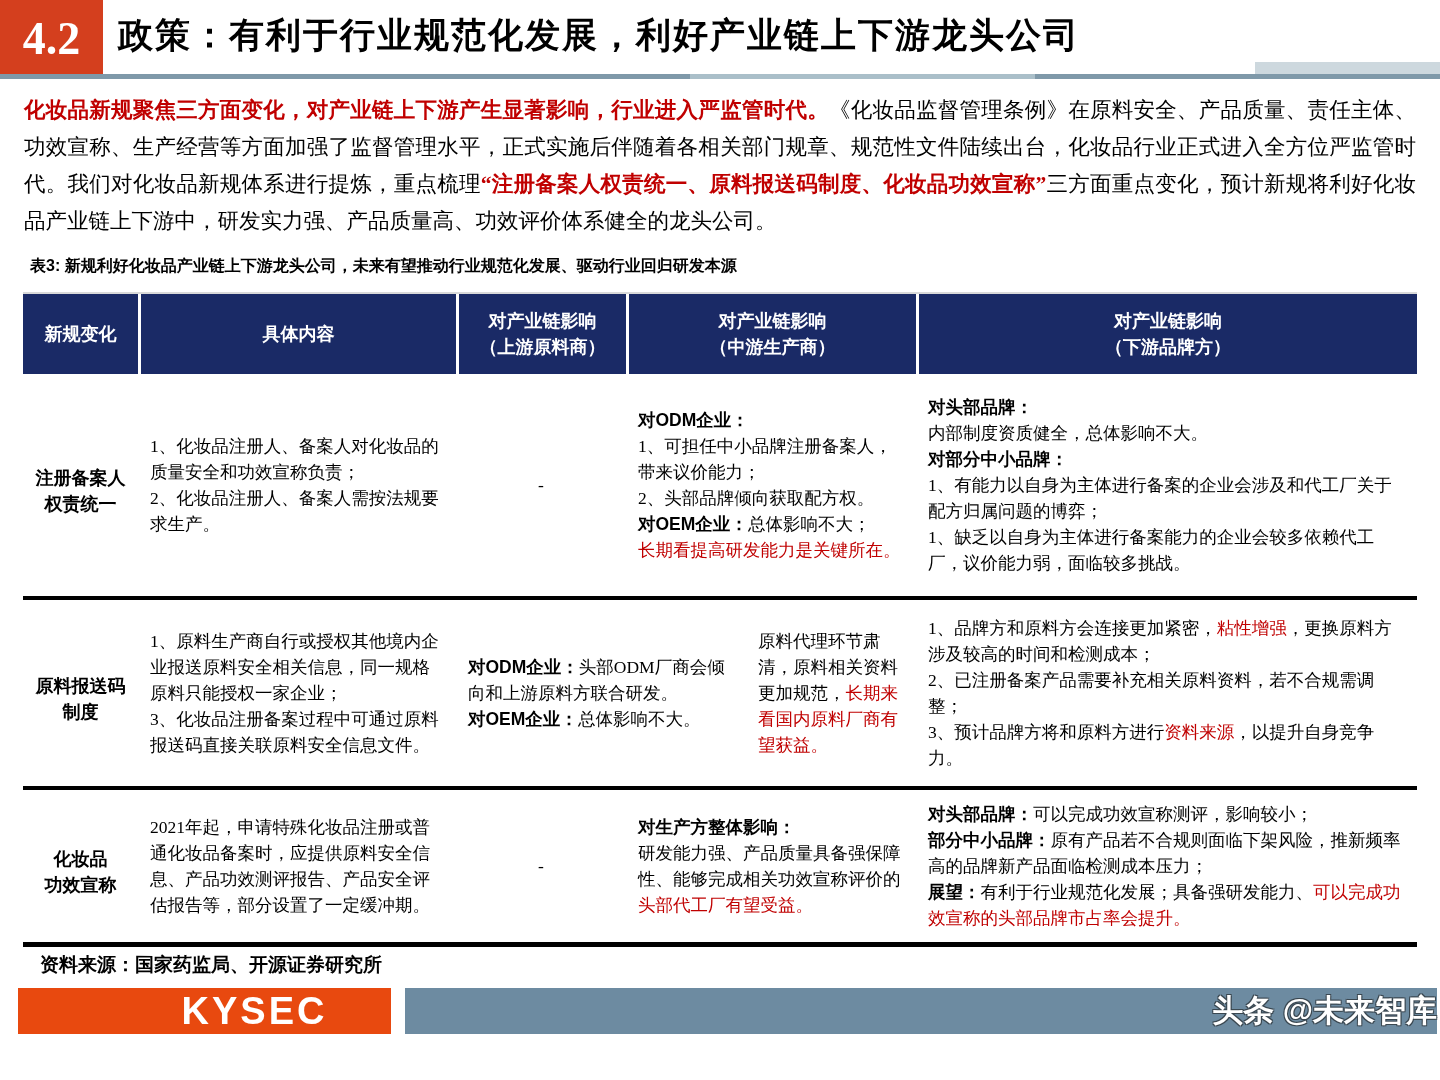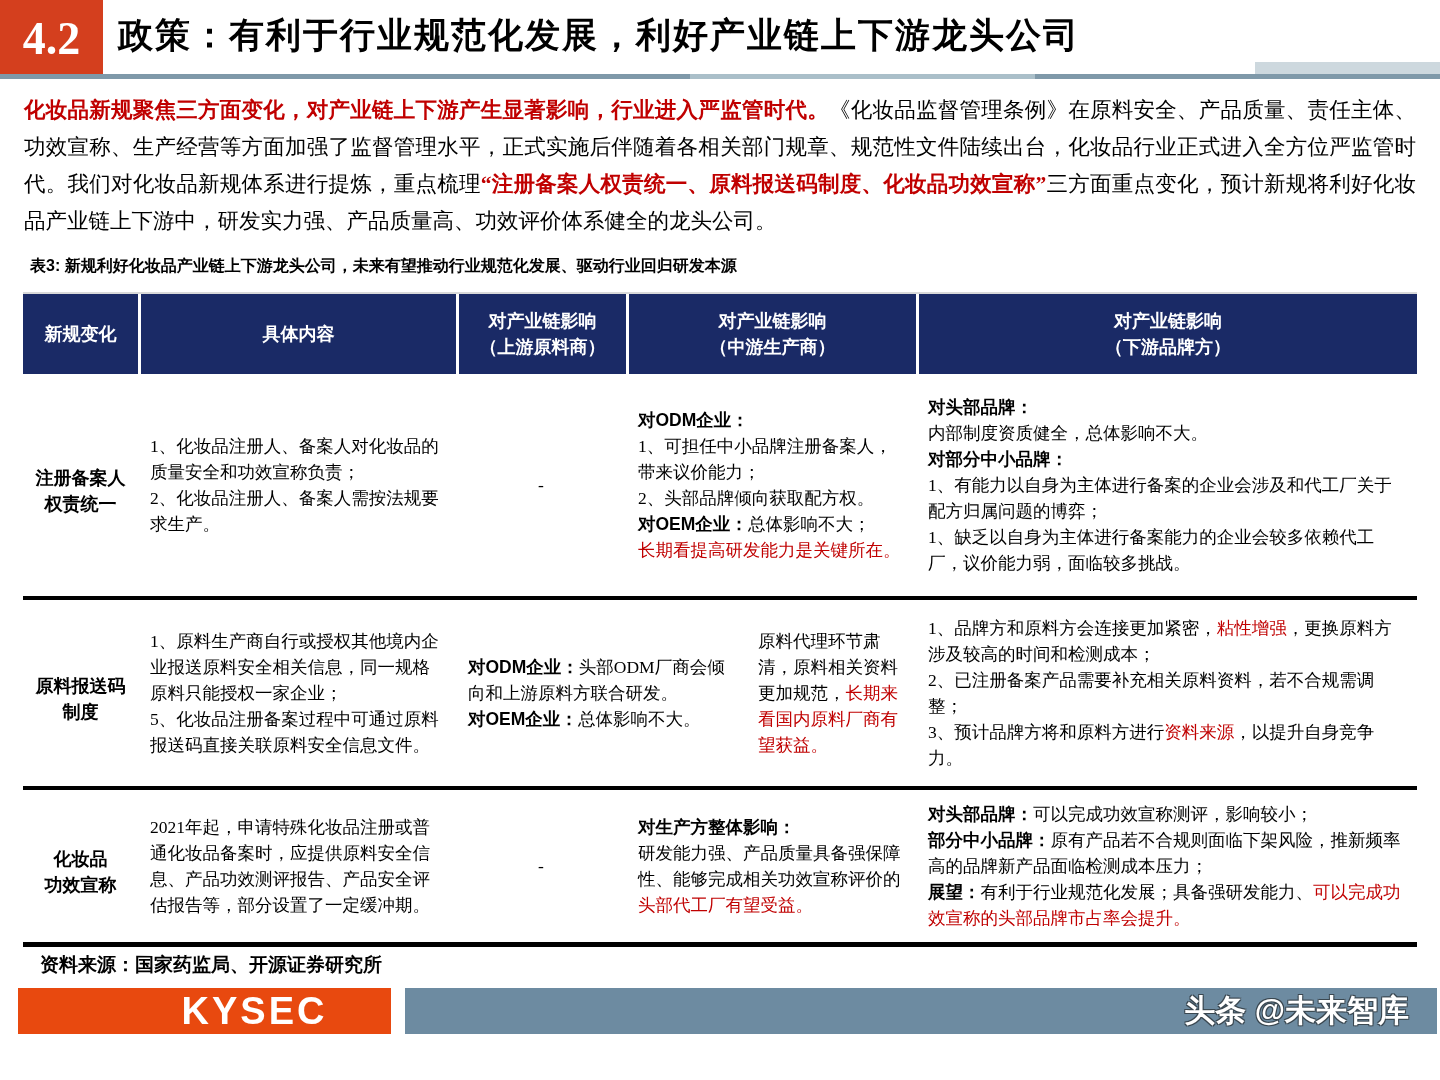--- a/index.html
+++ b/index.html
@@ -42,21 +42,21 @@
   .b { font-weight:bold; font-family:"Liberation Sans", sans-serif; }
   .r { color:#c00000; }
   .intro .b { font-family:"Liberation Serif", serif; }
 
   
   .source { position:absolute; left:40px; top:952px; font-size:19px; font-weight:bold; }
   .logo { position:absolute; left:18px; top:988px; width:373px; height:46px; background:#e8490f;
           color:#fff; display:flex; align-items:center; justify-content:center; padding-left:100px;
           box-sizing:border-box; font-size:38px; font-weight:bold; letter-spacing:3px; }
   .wm { position:absolute; left:405px; top:988px; width:1032px; height:46px; background:#6d8ba1;
-        color:#fff; display:flex; align-items:center; justify-content:flex-end; padding-right:28px;
+        color:#fff; display:flex; align-items:center; justify-content:flex-end; 
         box-sizing:border-box; font-size:31px; font-weight:bold;
         text-shadow:1px 1px 0 #3a4750, -1px -1px 0 #3a4750, 1px -1px 0 #3a4750, -1px 1px 0 #3a4750;text-align:right; }
 </style>
 </head>
 <body>
 
 <div class="slide">
 
   <div class="badge">4.2</div>
   <div class="title">政策：有利于行业规范化发展，利好产业链上下游龙头公司</div>
@@ -95,21 +95,21 @@
       <div class="td c5">
           <div class="rich"><span class="b">对头部品牌：</span><br><span>内部制度资质健全，总体影响不大。</span><br><span class="b">对部分中小品牌：</span><br><span>1、有能力以自身为主体进行备案的企业会涉及和代工厂关于配方归属问题的博弈；</span><br><span>1、缺乏以自身为主体进行备案能力的企业会较多依赖代工厂，议价能力弱，面临较多挑战。</span></div>
         </div>
     </div>
     <div class="sep"></div>
 
     <div class="trow h-r2">
       <div class="td td-label c1">原料报送码
 制度</div>
       <div class="td c2">
-          <div class="rich"><span>1、原料生产商自行或授权其他境内企业报送原料安全相关信息，同一规格原料只能授权一家企业；</span><br><span>5、化妆品注册备案过程中可通过原料报送码直接关联原料安全信息文件。</span></div>
+          <div class="rich"><span>1、原料生产商自行或授权其他境内企业报送原料安全相关信息，同一规格原料只能授权一家企业；</span><br><span>3、化妆品注册备案过程中可通过原料报送码直接关联原料安全信息文件。</span></div>
         </div>
       <div class="td c4">
           <div class="rich"><span class="b">对ODM企业：</span><span>头部ODM厂商会倾向和上游原料方联合研发。</span><br><span class="b">对OEM企业：</span><span>总体影响不大。</span></div>
         </div>
       <div class="td c3">
           <div class="rich"><span>原料代理环节肃清，原料相关资料更加规范，</span><span class="r">长期来看国内原料厂商有望获益。</span></div>
         </div>
       <div class="td c5">
           <div class="rich"><span>1、品牌方和原料方会连接更加紧密，</span><span class="r">粘性增强</span><span>，更换原料方涉及较高的时间和检测成本；</span><br><span>2、已注册备案产品需要补充相关原料资料，若不合规需调整；</span><br><span>3、预计品牌方将和原料方进行</span><span class="r">资料来源</span><span>，以提升自身竞争力。</span></div>
         </div>

